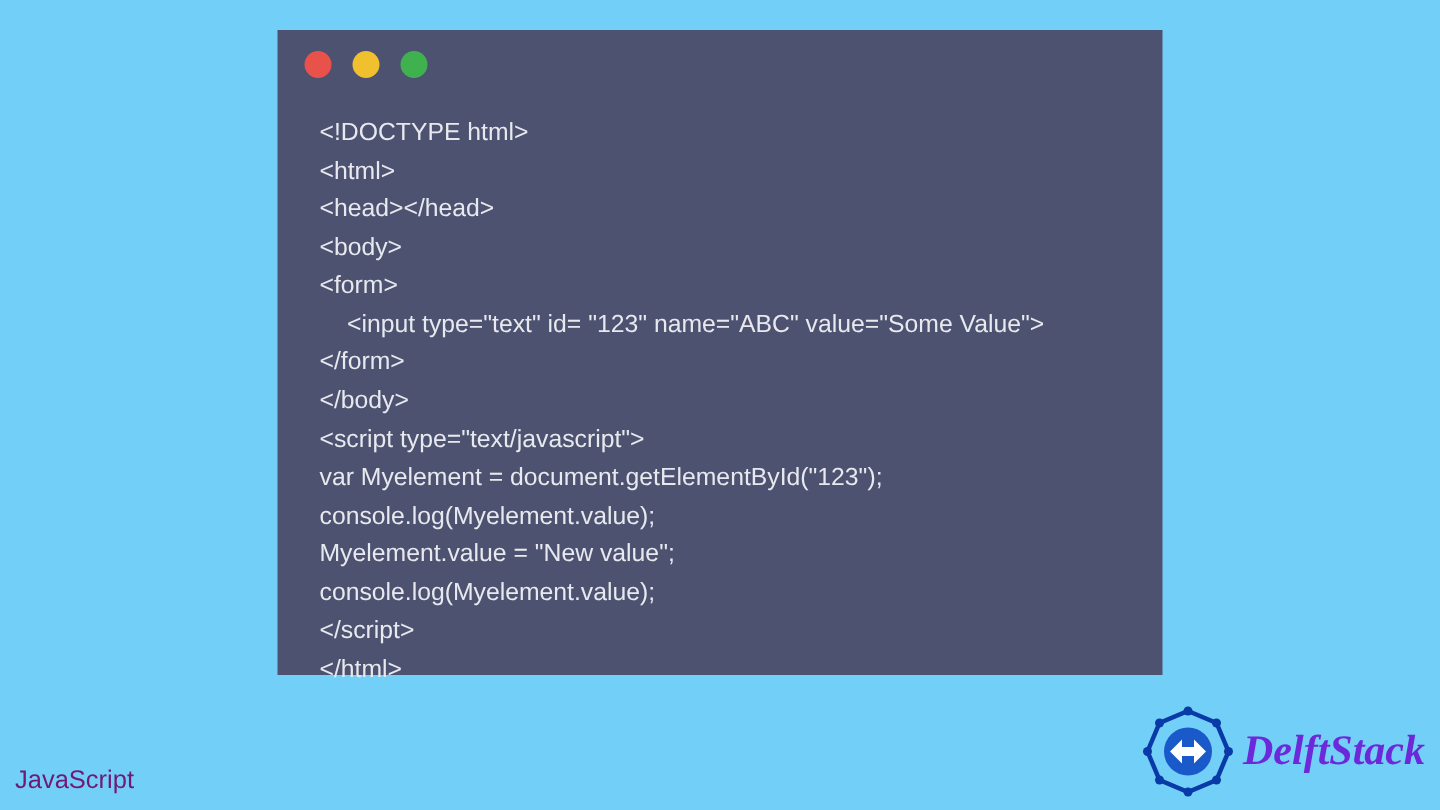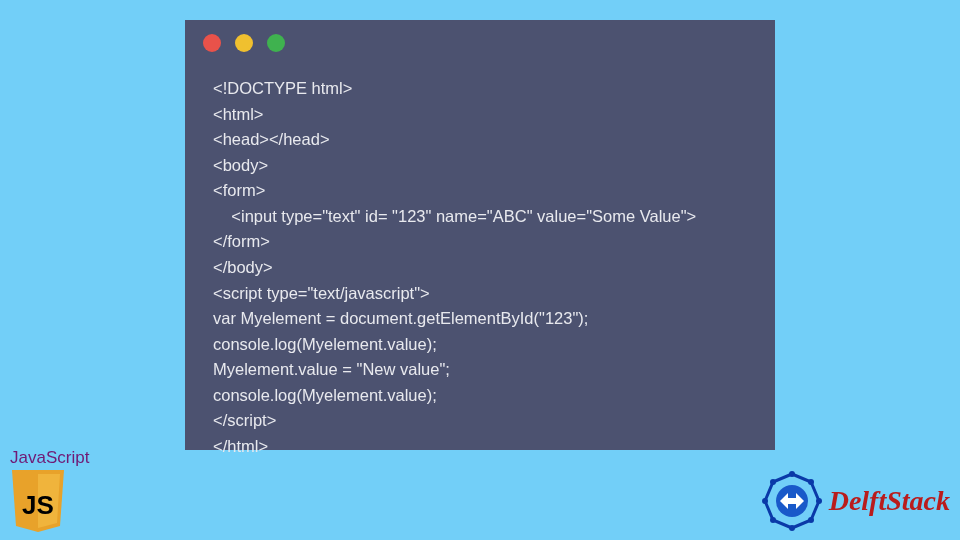--- a/index.html
+++ b/index.html
@@ -66,21 +66,21 @@
     right: 10px;
     bottom: 8px;
     display: flex;
     align-items: center;
     gap: 6px;
   }
   .delft-text {
     font-size: 28px;
     font-style: italic;
     font-weight: 600;
-    color: #b91c1c;
+    color: #6d28d9;
     font-family: Georgia, 'Times New Roman', serif;
   }
   .delft-icon { width: 62px; height: 62px; }
 </style>
 </head>
 <body>
 
 <div class="code-window">
   <div class="titlebar">
     <span class="dot dot-red"></span>
@@ -99,27 +99,20 @@
 var Myelement = document.getElementById("123");
 console.log(Myelement.value);
 Myelement.value = "New value";
 console.log(Myelement.value);
 &lt;/script&gt;
 &lt;/html&gt;</div>
 </div>
 
 <div class="js-badge">
   <div class="label">JavaScript</div>
-  <div class="js-shield">
-    <svg viewBox="0 0 56 62">
-      <polygon points="2,0 54,0 50,56 28,62 6,56" fill="#e8a22a"></polygon>
-      <polygon points="28,4 50,4 47,53 28,58" fill="#f0b43c"></polygon>
-      <text x="28" y="44" text-anchor="middle" font-family="Arial" font-size="26" font-weight="bold" fill="#000">JS</text>
-    </svg>
-  </div>
 </div>
 
 <div class="delft">
   <span class="delft-icon">
     <svg viewBox="0 0 62 62">
       <g transform="translate(31,31)">
         <g fill="#0a3aa8">
           <circle r="3" cx="0" cy="-27"></circle>
           <circle r="3" cx="19" cy="-19"></circle>
           <circle r="3" cx="27" cy="0"></circle>

